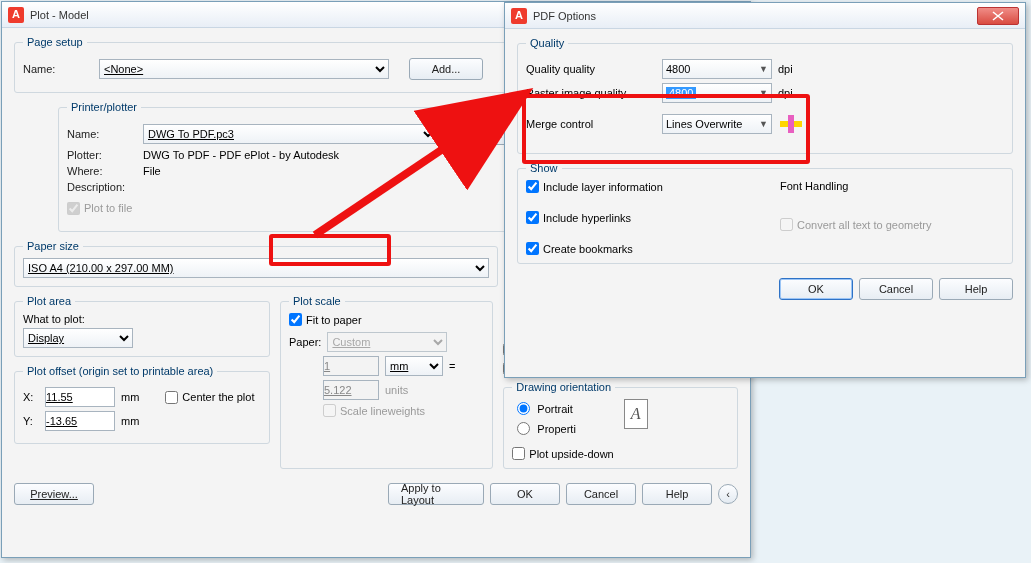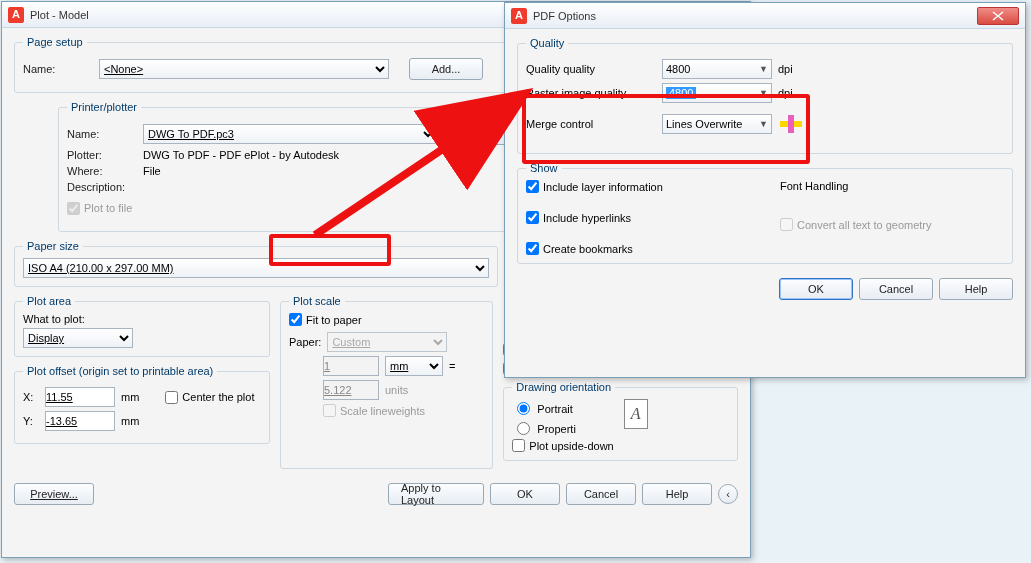--- a/index.html
+++ b/index.html
@@ -177,21 +177,21 @@
           <div style="display:flex;gap:10px;align-items:flex-start">
             <div>
               <label class="radio">
                   <input type="radio" name="or" checked="" style="">
                   <span>Portrait</span>
                 </label>
               <label class="radio" style="margin-top:4px">
                   <input type="radio" name="or" style="">
                   <span>Properti</span>
                 </label>
-              <label class="checkbox" style="margin-top:4px">
+              <label class="checkbox" style="margin-top:12px">
                   <input type="checkbox" style="">
                   <span>Plot upside-down</span>
                 </label>
             </div>
             <div class="orienticon">A</div>
           </div>
         </fieldset>
       </div>
     </div>
 

